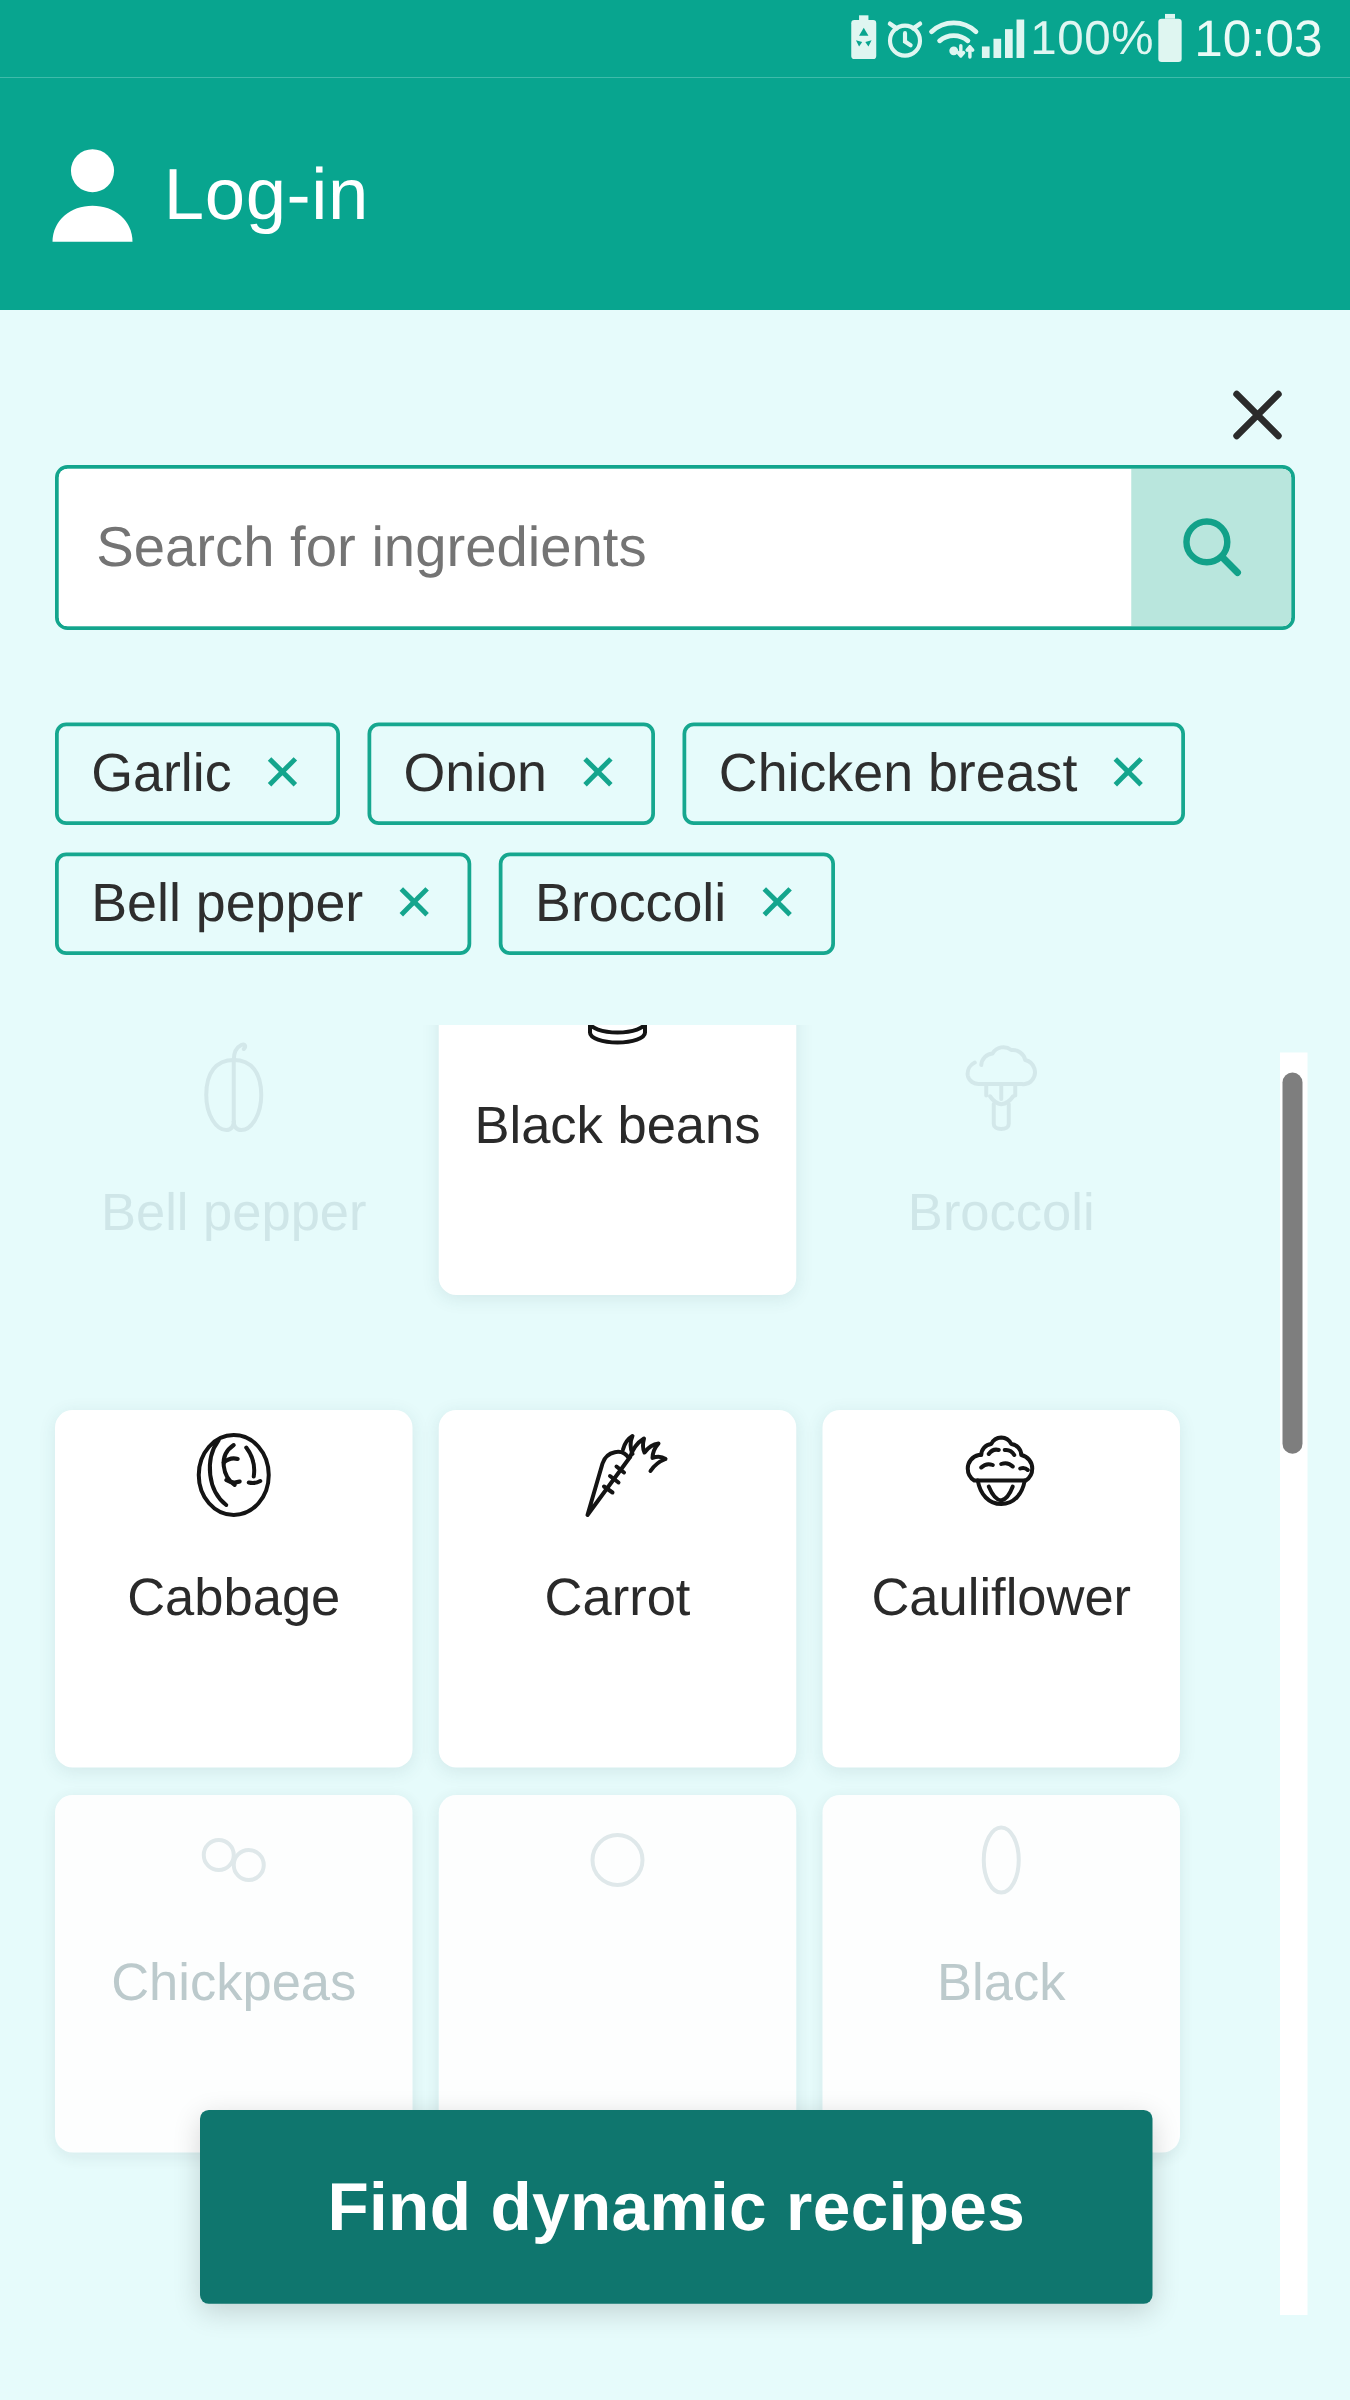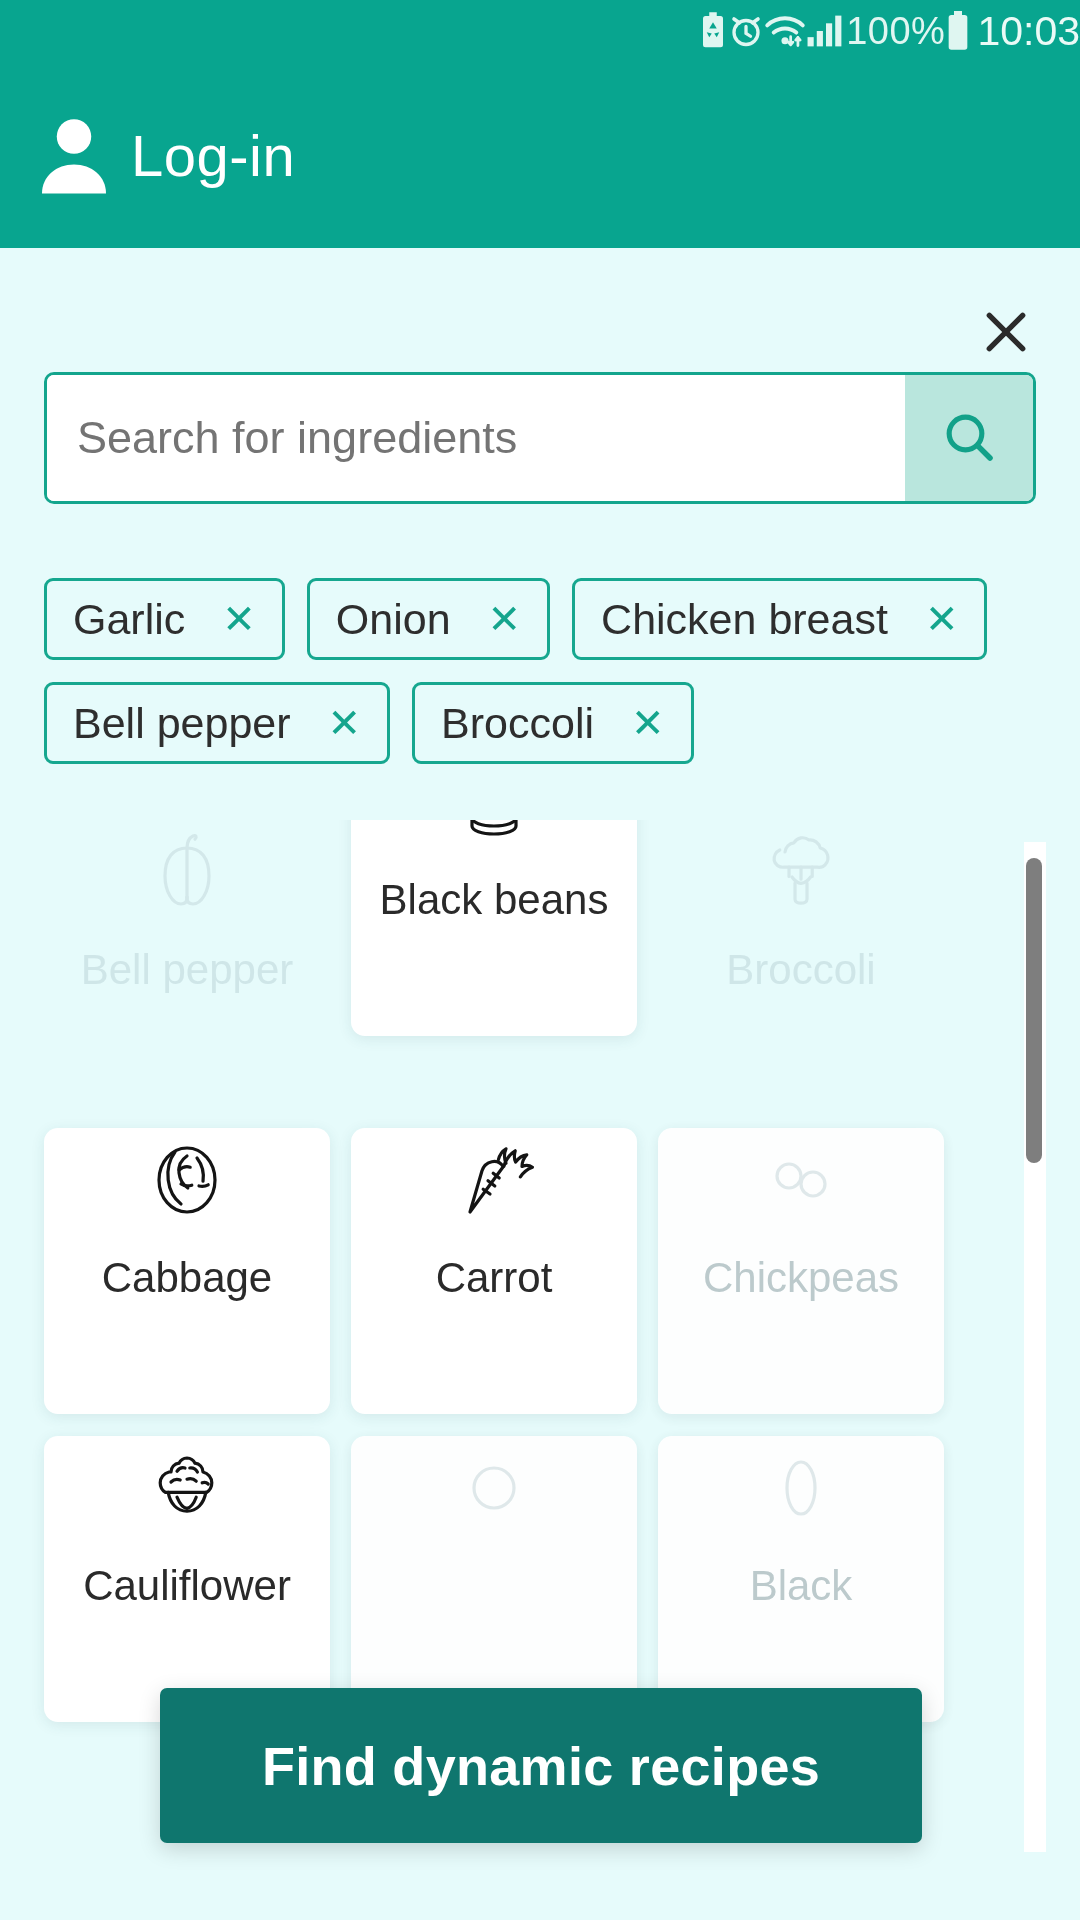--- a/index.html
+++ b/index.html
@@ -9,21 +9,21 @@
     background: #e6fbfb;
     overflow: hidden;
   }
   #app { position: relative; width: 1080px; height: 1920px; background: #e6fbfb; }
 
   
   .statusbar {
     position: absolute; top: 0; left: 0; width: 1080px; height: 62px;
     background: #08a58f;
     display: flex; align-items: center; justify-content: flex-end;
-    
+    padding-right: 22px; 
   }
   .sb-icon { display: flex; align-items: center; }
   .sb-text { color: #dff6f1; font-size: 38px; font-weight: 400; letter-spacing: .5px; }
   .sb-clock { color: #eafaf6; font-size: 41px; font-weight: 400; margin-left: 6px; }
 
   
   .header {
     position: absolute; top: 62px; left: 0; width: 1080px; height: 186px;
     background: #08a58f;
     display: flex; align-items: center; padding-left: 37px; gap: 20px;
@@ -59,21 +59,21 @@
     border: 0; cursor: pointer;
   }
 
   
   .chips { position: absolute; top: 578px; left: 44px; width: 992px;
            display: flex; flex-wrap: wrap; gap: 22px 22px; }
   .chip {
     border: 3px solid #16a78f; border-radius: 9px;
     background: transparent;
     height: 82px; padding: 0 26px;
-    display: inline-flex; align-items: center; gap: 37px;
+    display: inline-flex; align-items: center; gap: 24px;
     cursor: pointer;
   }
   .chip-label { font-size: 43px; color: #2e2e2e; white-space: nowrap; }
   .chip-x { font-size: 40px; color: #14a58d; line-height: 1; font-weight: 400; }
 
   
   .grid-wrap {
     position: absolute; top: 820px; left: 0; width: 1080px; height: 1100px;
     overflow: hidden;
   }
@@ -288,45 +288,45 @@
           <svg width="96" height="96" viewBox="0 0 48 48" fill="none" stroke="#141414" stroke-width="1.6" stroke-linecap="round" stroke-linejoin="round">
             <path d="M28.6 17.4 12 40l6-20.6c1.6-5 8-6.4 10.6-2z"></path>
             <path d="M18.6 28.6 22 31M21 24.4l3.4 2.6M23.6 20.6l3 2.4"></path>
             <path d="M29 17c1-3.4 3-6 5.6-7.6-.6 2.2-.6 4 .2 5.6 1.6-2.2 3.6-3.4 5.6-3.6-1.6 1.8-2.4 3.8-2.4 5.8 2-.8 3.8-.6 5.2.4-2.6 1-4.6 2.6-6 4.8"></path>
             <path d="M30 15.6c-1-2.6-1-5 0-7.2-2 1.2-3.2 3-3.8 5.4"></path>
           </svg>
         </span>
         <span class="card-label">Carrot</span>
       </div>
 
-      <div class="card fade">
-        <span class="card-icon">
-          <svg width="96" height="96" viewBox="0 0 48 48" fill="none" stroke="#dfe7e9" stroke-width="1.6">
-              <circle cx="18" cy="22" r="6"></circle>
-              <circle cx="30" cy="26" r="6"></circle>
-            </svg>
-        </span>
-        <span class="card-label">Chickpeas</span>
-      </div>
-
       <div class="card">
         <span class="card-icon">
           <svg width="96" height="96" viewBox="0 0 48 48" fill="none" stroke="#141414" stroke-width="1.6" stroke-linecap="round" stroke-linejoin="round">
             <path d="M16 16a4.4 4.4 0 0 1 4-4.4A4.6 4.6 0 0 1 24 9a4.6 4.6 0 0 1 4 2.6 4.4 4.4 0 0 1 4 4.4c2.6.6 4.4 2.8 4.4 5.4 0 2-1 3.8-2.6 4.8H13.2c-1.6-1-2.6-2.8-2.6-4.8 0-2.6 1.8-4.8 4.4-5.4z"></path>
             <path d="M19 15.6c1-1.4 2.6-2 4-1.6M25.4 14c1.6-.2 3 .6 3.8 2M16 21c1.2-1.2 3-1.6 4.6-1M24 19.6c1.6-.6 3.4-.2 4.6 1M31.6 21.4c1-.4 2.2-.2 3 .6"></path>
             <path d="M14.6 26.2c1 5.6 4.4 9.4 9.4 9.4s8.4-3.8 9.4-9.4"></path>
             <path d="M19 28.6c1.4 3.4 3 5.4 5 5.6M28.6 28.6c-1.2 3.2-2.8 5.2-4.6 5.6"></path>
           </svg>
         </span>
         <span class="card-label">Cauliflower</span>
       </div>
 
       <div class="card fade">
         <span class="card-icon">
           <svg width="96" height="96" viewBox="0 0 48 48" fill="none" stroke="#dfe7e9" stroke-width="1.6">
+              <circle cx="18" cy="22" r="6"></circle>
+              <circle cx="30" cy="26" r="6"></circle>
+            </svg>
+        </span>
+        <span class="card-label">Chickpeas</span>
+      </div>
+
+      <div class="card fade">
+        <span class="card-icon">
+          <svg width="96" height="96" viewBox="0 0 48 48" fill="none" stroke="#dfe7e9" stroke-width="1.6">
               <circle cx="24" cy="24" r="10"></circle>
             </svg>
         </span>
         <span class="card-label"></span>
       </div>
 
       <div class="card fade">
         <span class="card-icon">
           <svg width="96" height="96" viewBox="0 0 48 48" fill="none" stroke="#dfe7e9" stroke-width="1.6">
               <ellipse cx="24" cy="24" rx="7" ry="13"></ellipse>

